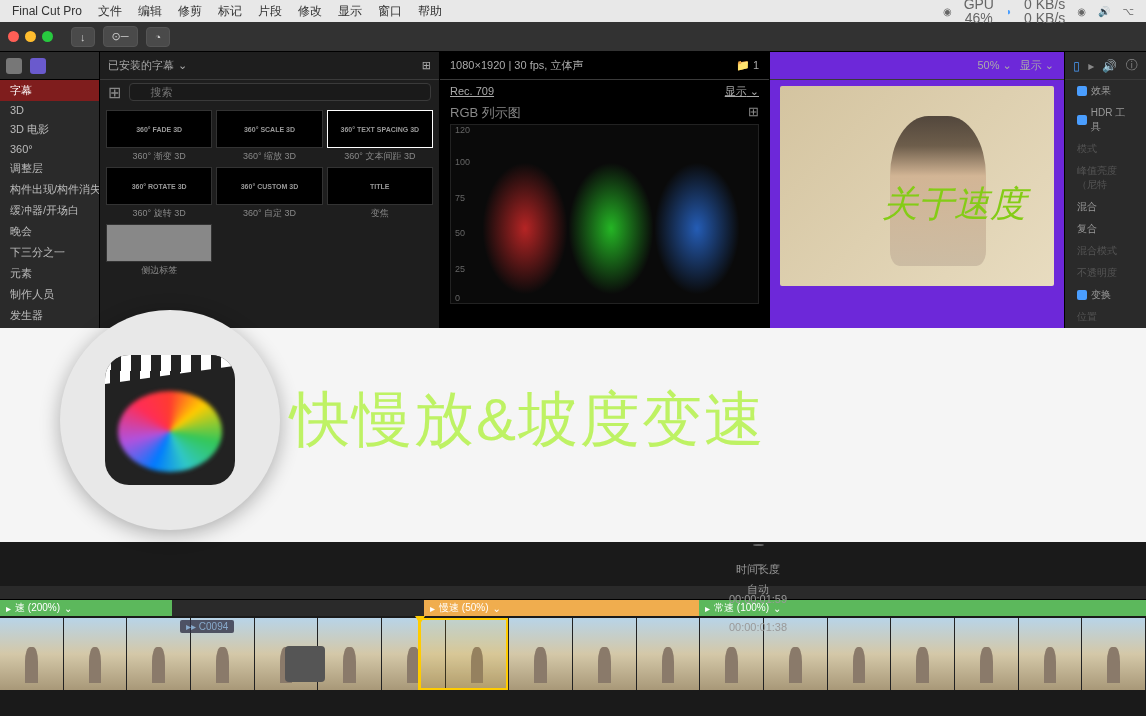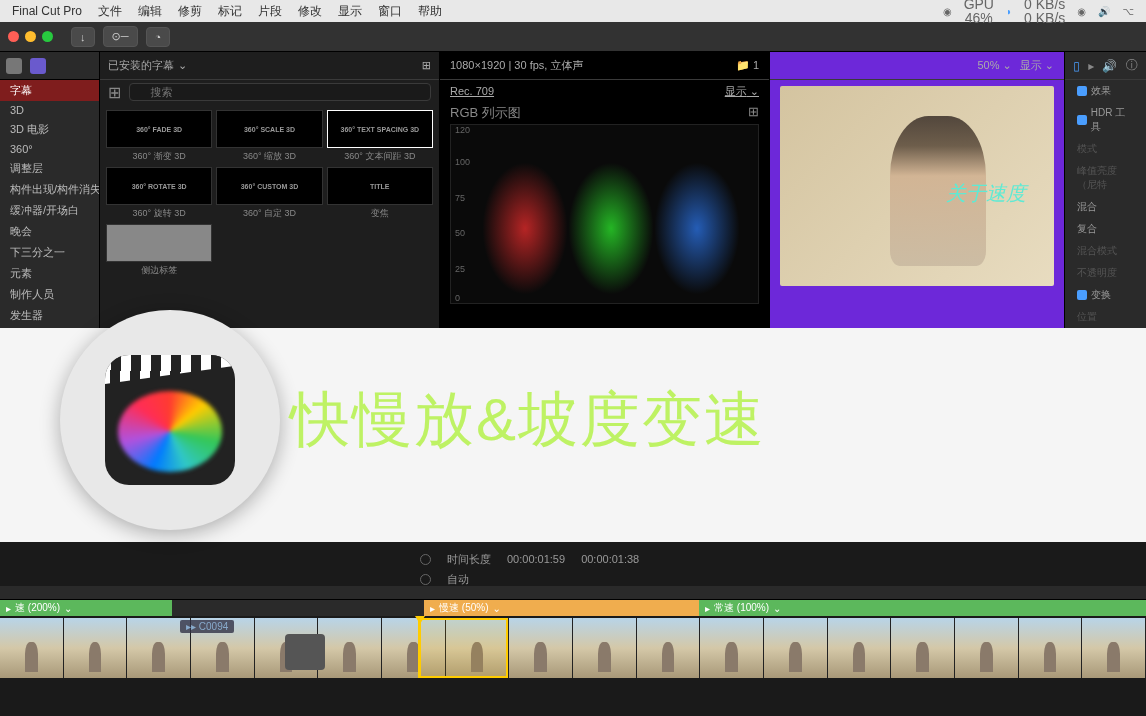--- a/index.html
+++ b/index.html
@@ -61,46 +61,46 @@
 
 .inspector { width: 82px; background: #2a2a2a; border-left: 1px solid #000; }
 .inspector-tabs { height: 28px; display: flex; align-items: center; justify-content: space-around; border-bottom: 1px solid #3a3a3a; padding: 0 4px; }
 .inspector-tabs span { font-size: 12px; color: #888; }
 .inspector-tabs span.active { color: #4a9eff; }
 .insp-item { padding: 4px 12px; font-size: 10px; color: #999; display: flex; align-items: center; gap: 4px; }
 .insp-item .cb { width: 10px; height: 10px; background: #4a9eff; border-radius: 2px; }
 .insp-item.dim { color: #555; }
 
 
-.overlay-speed { position: absolute; right: 120px; top: 180px; font-size: 20px; color: #5eead4; font-weight: 400; font-style: italic; z-index: 10; }
+.overlay-speed { position: absolute; right: 120px; top: 180px; font-size: 36px; color: #84cc16; font-weight: 400; font-style: italic; z-index: 10; }
 .overlay-main { position: absolute; left: 290px; top: 380px; font-size: 60px; color: #bef264; font-weight: 500; letter-spacing: 2px; z-index: 10; }
 
 
 .fcp-badge { position: absolute; left: 60px; top: 310px; width: 220px; height: 220px; background: #e8e8e8; border-radius: 50%; display: flex; align-items: center; justify-content: center; z-index: 9; box-shadow: 0 4px 20px rgba(0,0,0,0.3); }
 .fcp-icon { width: 130px; height: 130px; border-radius: 24px; background: #222; position: relative; overflow: hidden; }
 .fcp-icon .clap-top { position: absolute; top: 0; left: 0; right: 0; height: 22%; background: repeating-linear-gradient(100deg, #fff 0 10px, #222 10px 20px); transform-origin: left bottom; transform: rotate(-8deg); }
 .fcp-icon .lens { position: absolute; top: 28%; left: 10%; right: 10%; bottom: 10%; border-radius: 50%; background: conic-gradient(#ff3b30, #ffcc00, #34c759, #30c7c7, #007aff, #af52de, #ff2d55, #ff3b30); filter: blur(2px); }
 
 
 .white-band { position: absolute; left: 0; right: 0; top: 328px; height: 214px; background: #f5f5f5; z-index: 5; }
 
 
-.retime-bar { position: absolute; left: 420px; top: 544px; right: 50px; height: 30px; display: flex; align-items: center; gap: 16px; font-size: 11px; color: #999; z-index: 8; }
+.retime-bar { position: absolute; left: 420px; top: 544px; right: 50px; height: 30px; display: flex; align-items: center; gap: 16px; font-size: 11px; color: #999; z-index: 8; flex-direction: column; }
 .retime-bar .radio { width: 11px; height: 11px; border: 1px solid #666; border-radius: 50%; display: inline-block; }
 .retime-bar .tc { font-family: Liberation Sans, sans-serif; }
 
 
 .timeline { position: absolute; left: 0; right: 0; bottom: 0; height: 130px; background: #1a1a1a; z-index: 6; }
 .timeline-ruler { height: 14px; background: #2a2a2a; border-bottom: 1px solid #000; }
 .speed-bar { height: 16px; display: flex; }
 .speed-seg { height: 100%; font-size: 10px; color: #fff; display: flex; align-items: center; padding: 0 6px; gap: 4px; }
 .speed-seg.fast { background: #5cb85c; }
 .speed-seg.slow { background: #f0ad4e; }
 .speed-seg.normal { background: #5cb85c; }
-.clip-row { height: 60px; background: #2a2a2a; display: flex; position: relative; margin-top: 2px; }
+.clip-row { height: 72px; background: #2a2a2a; display: flex; position: relative; margin-top: 2px; }
 .clip-label { position: absolute; left: 180px; top: 2px; font-size: 10px; color: #8ac; z-index: 2; background: rgba(50,50,70,0.8); padding: 1px 6px; border-radius: 2px; }
 .filmstrip { flex: 1; display: flex; background: #333; }
 .frame { flex: 1; background: linear-gradient(180deg, #b8d4e8 0%, #d4c8a8 50%, #a89878 100%); border-right: 1px solid #222; position: relative; }
 .frame::after { content: ''; position: absolute; left: 40%; top: 40%; width: 20%; height: 50%; background: #8a7a6a; border-radius: 40% 40% 0 0; }
 .playhead { position: absolute; left: 420px; top: 0; bottom: 0; width: 1px; background: #ffcc00; z-index: 3; }
 .playhead::before { content: ''; position: absolute; top: -2px; left: -5px; border: 5px solid transparent; border-top: 8px solid #ffcc00; }
 .sel-box { position: absolute; left: 418px; top: 0; width: 90px; height: 100%; border: 2px solid #ffcc00; z-index: 2; background: rgba(255,200,0,0.1); }
 .trans-handle { position: absolute; left: 285px; bottom: 8px; width: 40px; height: 36px; background: #555; border-radius: 4px; z-index: 2; }
 </style>
 </head>

